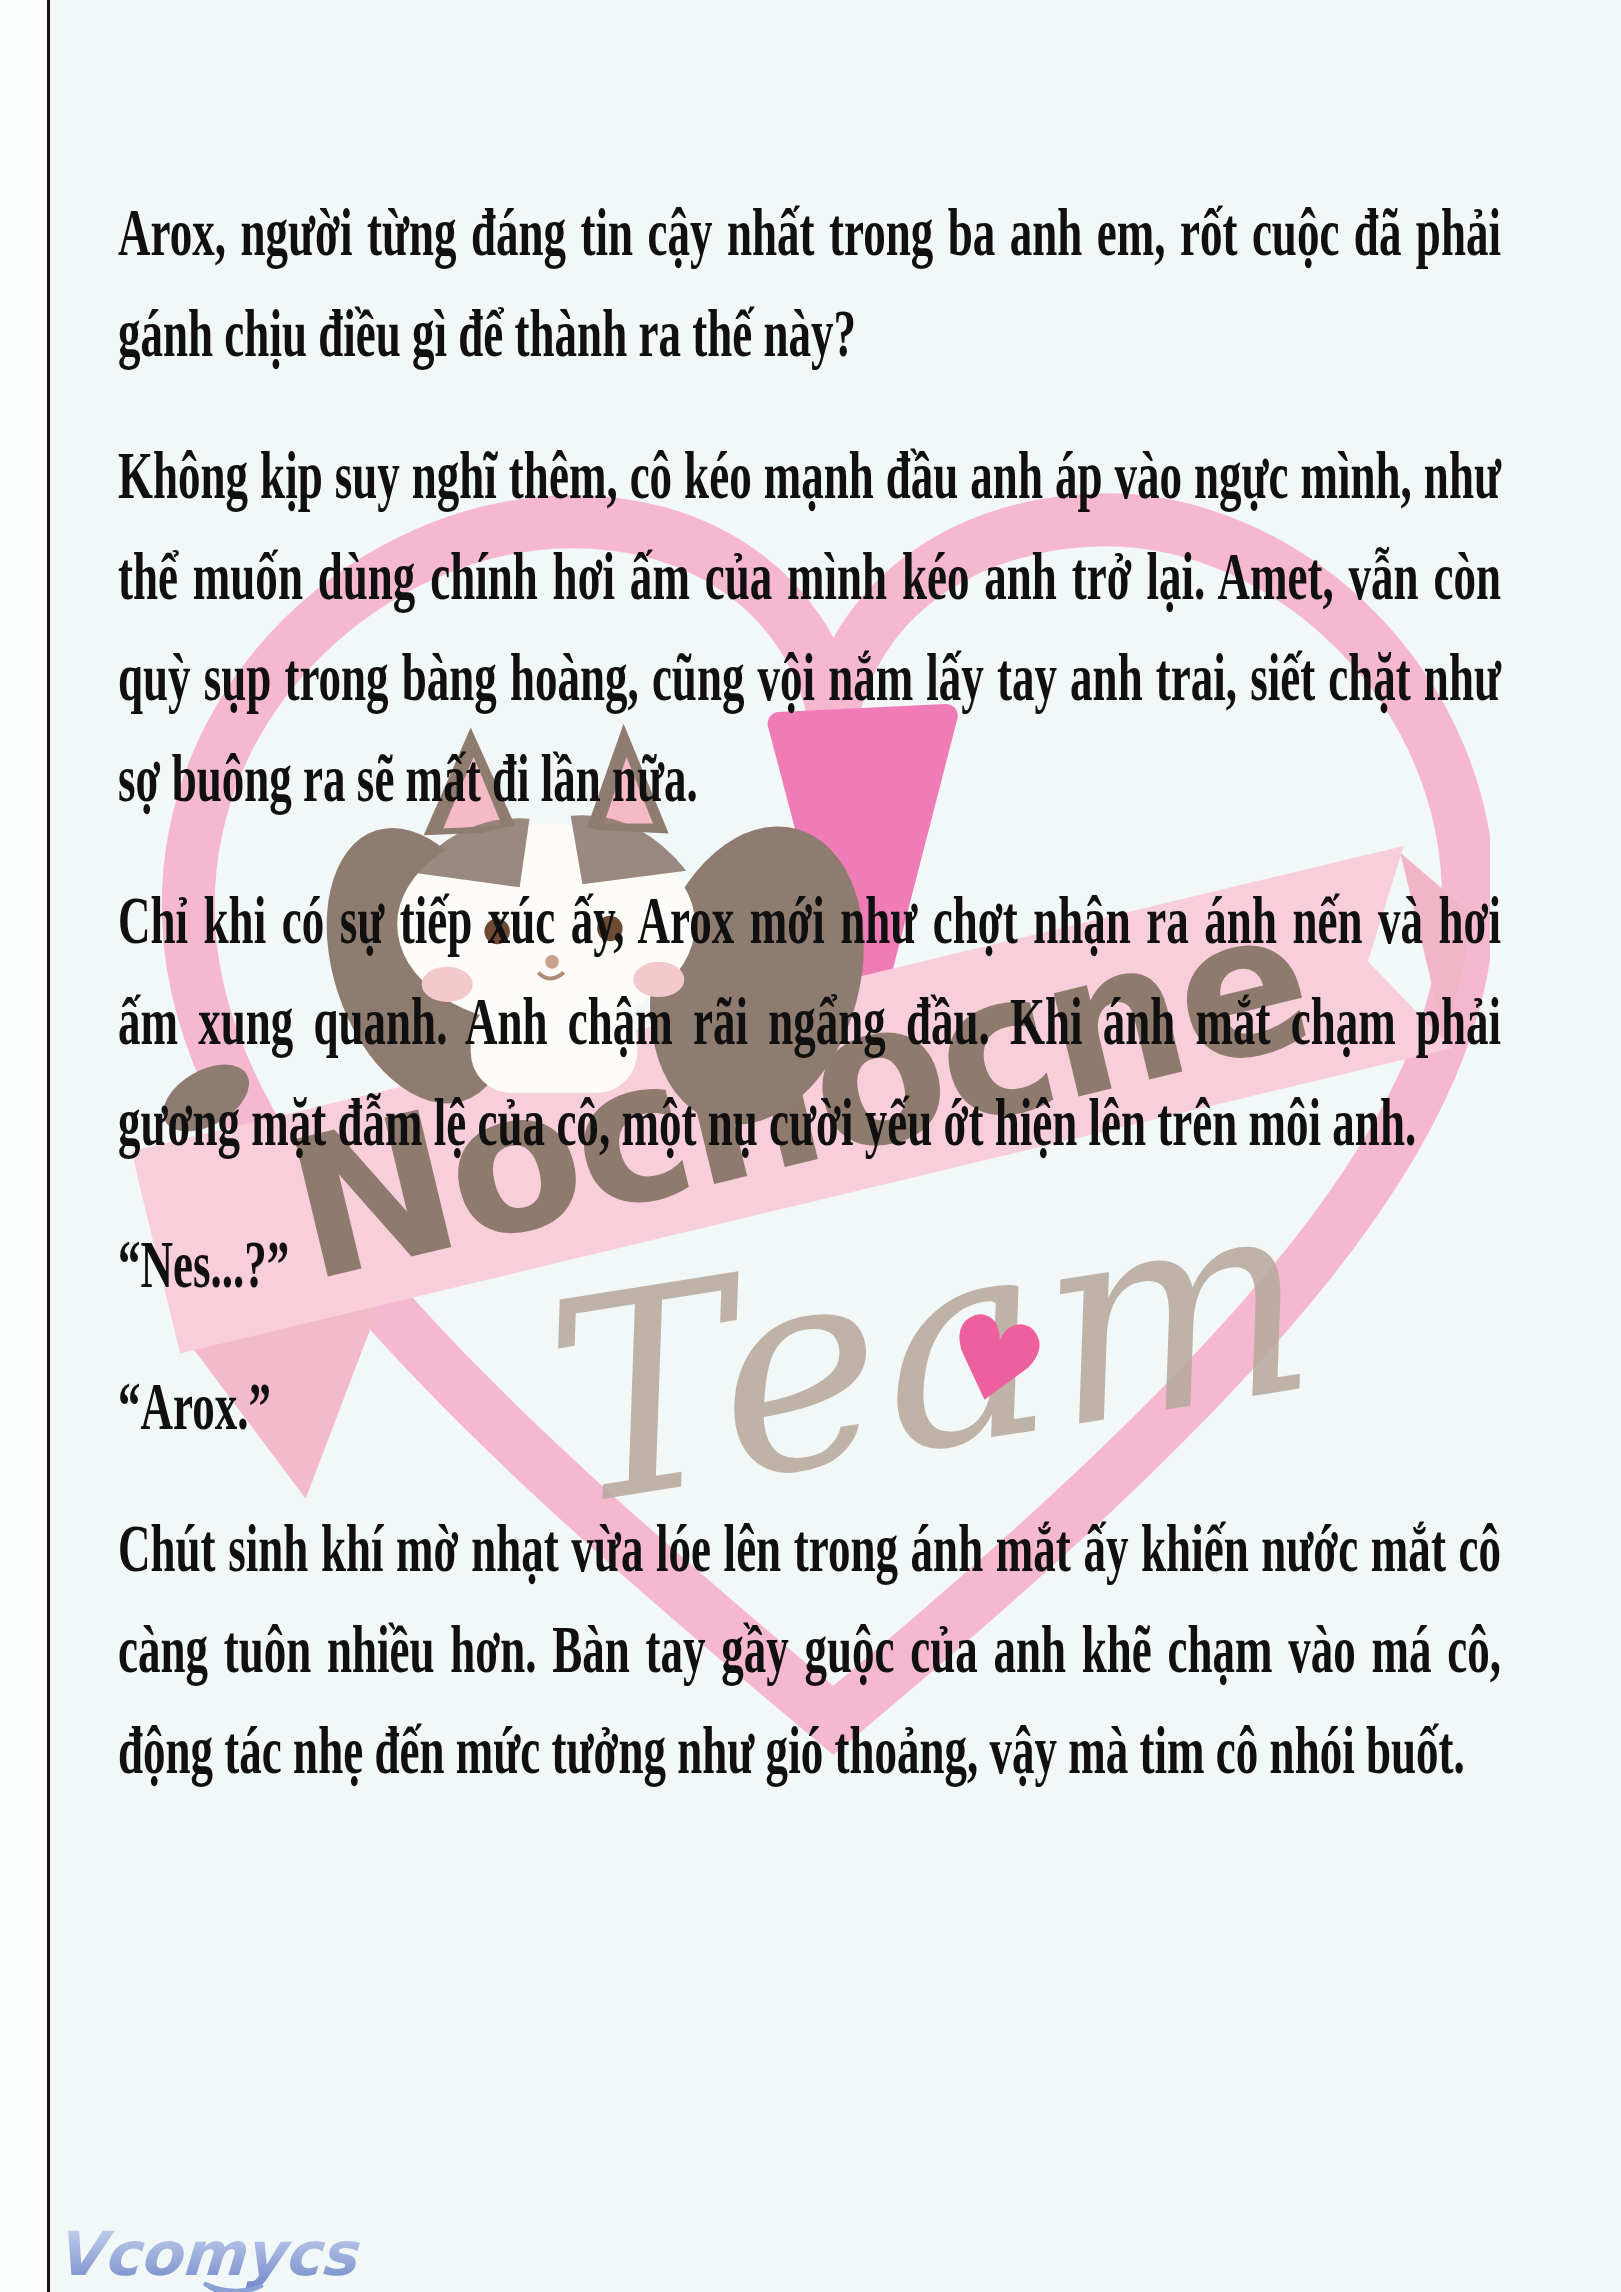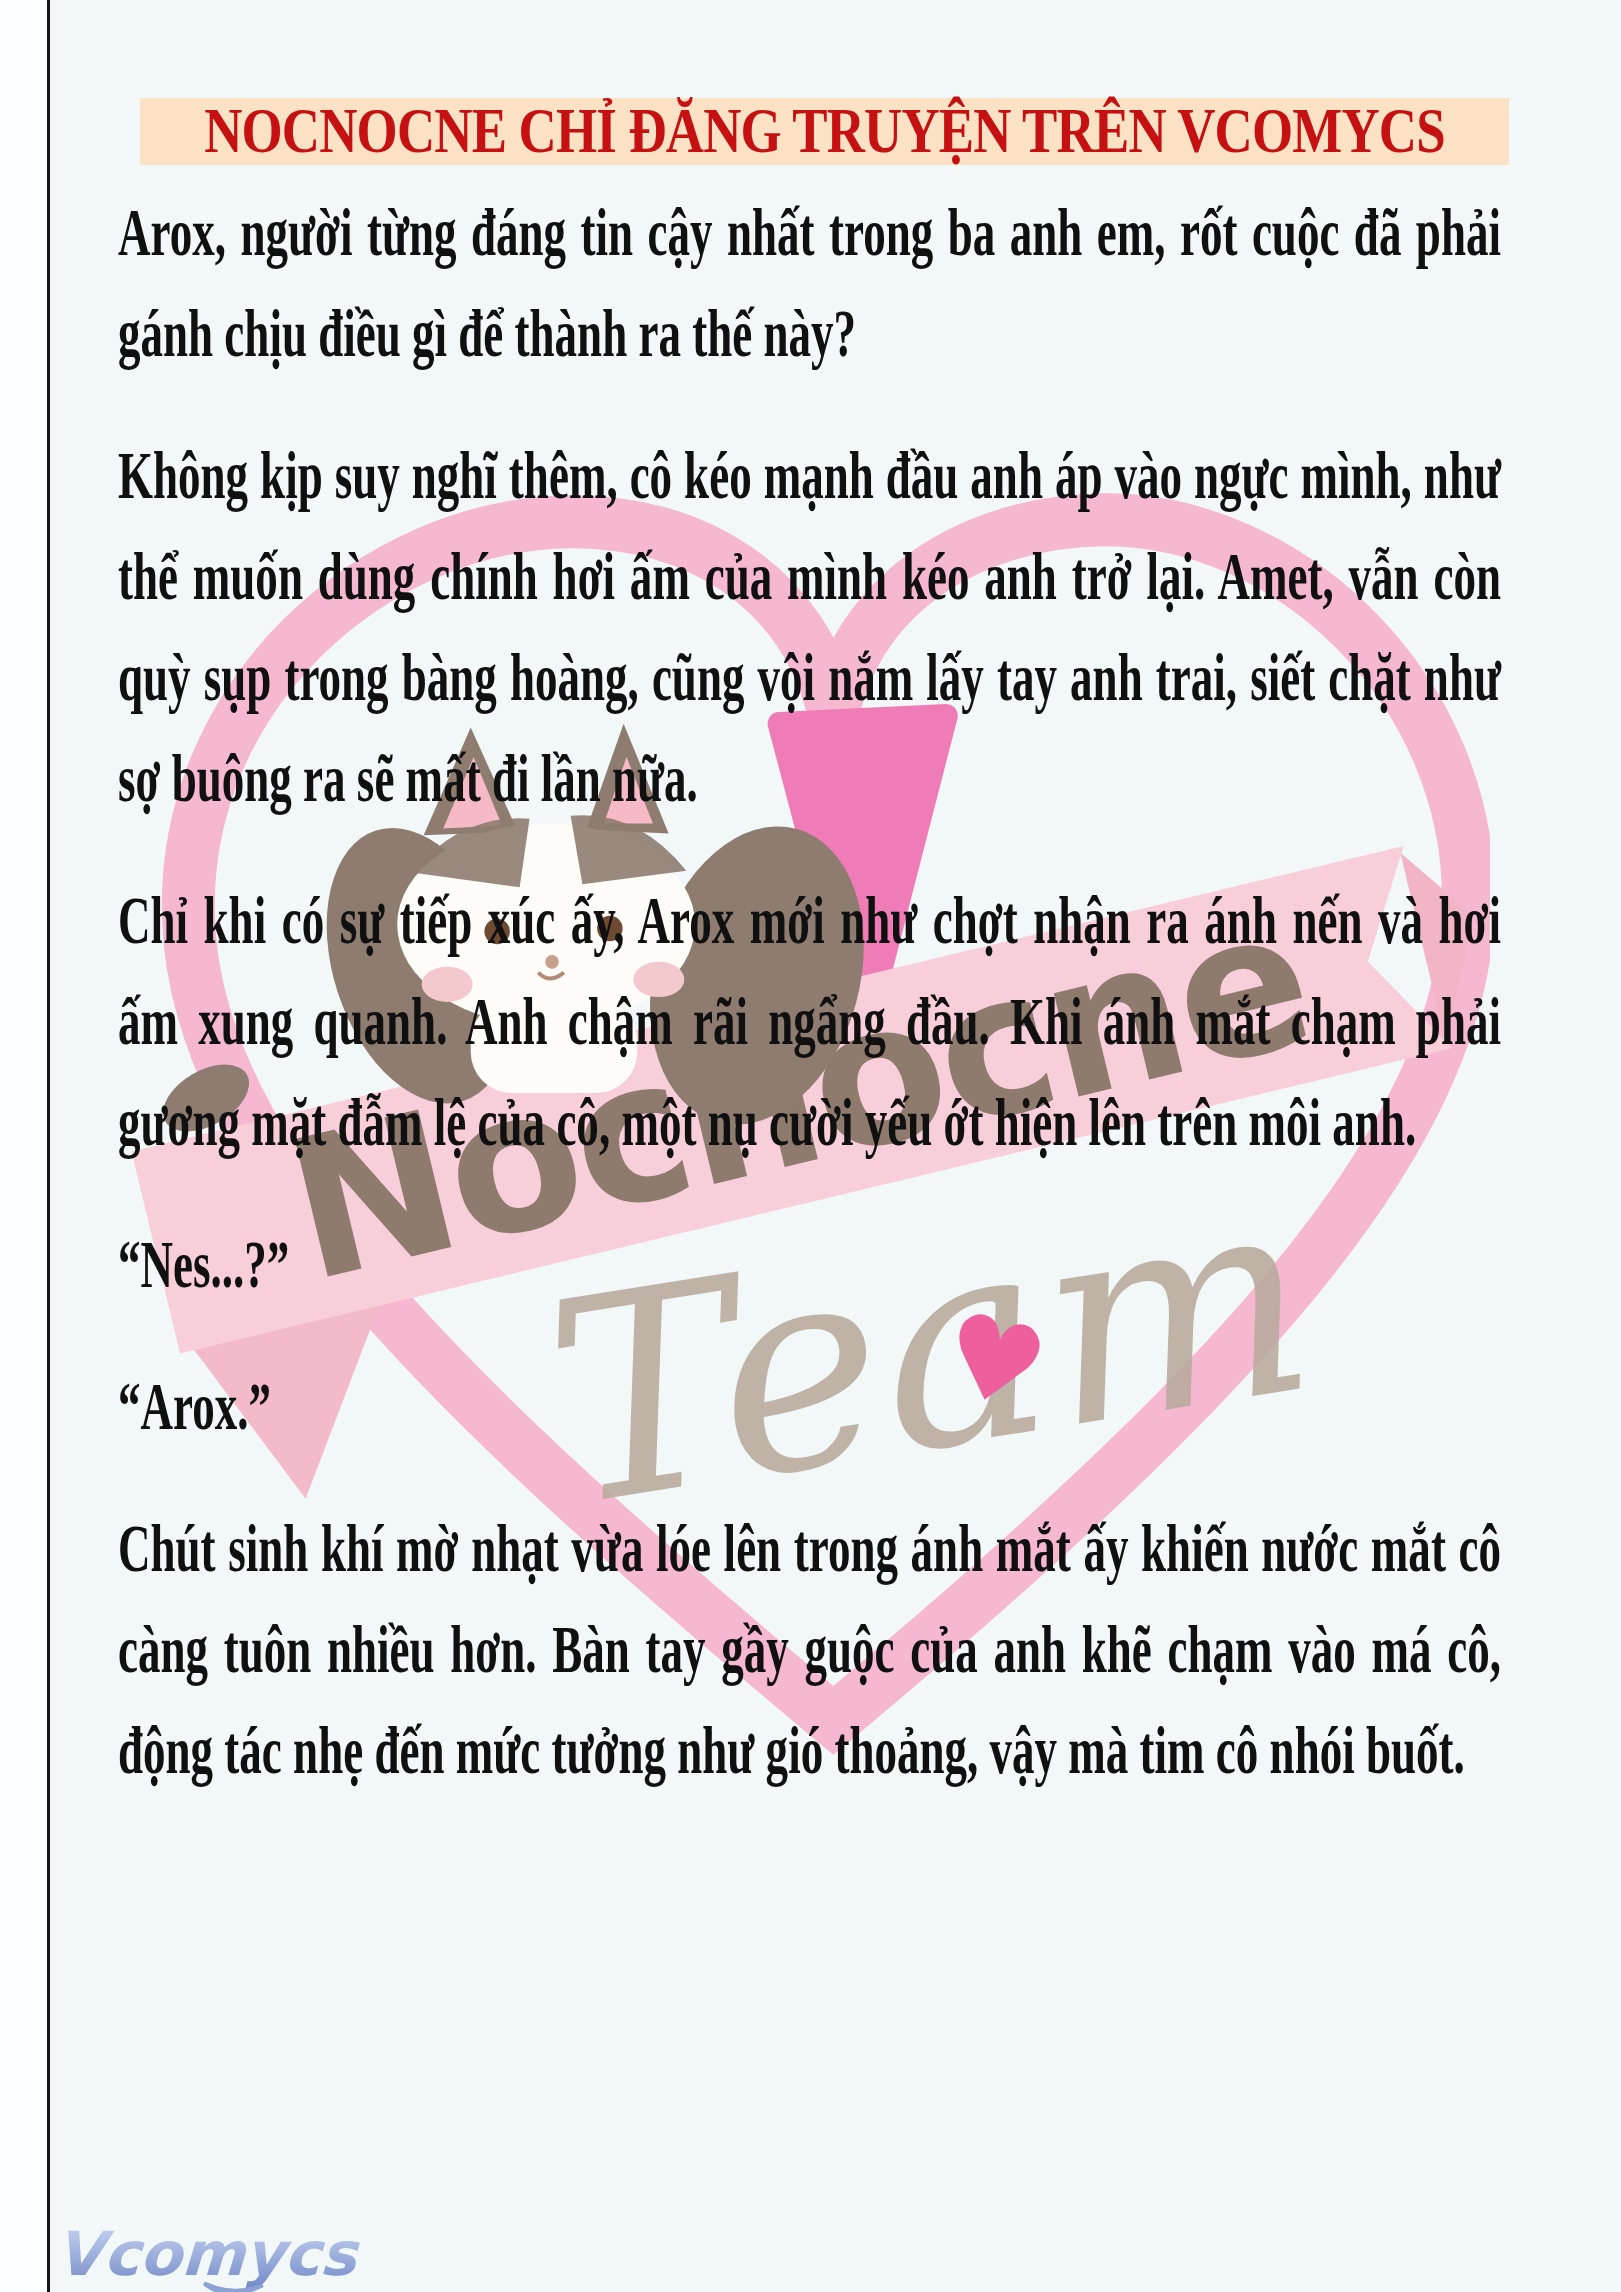--- a/index.html
+++ b/index.html
@@ -23,23 +23,20 @@
              color:#101010;text-align:justify;font-family:"Liberation Serif",serif;}
 </style>
 </head>
 <body>
 
 <div class="page">
 
   <div class="left-strip"></div>
   <div class="margin-line"></div>
 
-  <div class="banner">
-    <span>NOCNOCNE CHỈ ĐĂNG TRUYỆN TRÊN VCOMYCS</span>
-  </div>
 
   <svg class="watermark" width="1431" height="1372" viewBox="0 0 1460 1400">
 
     <path d="M 790 305 C 760 180 650 110 520 112 C 320 115 125 290 132 515 C 138 760 400 1010 790 1335
              C 1180 1010 1432 750 1438 505 C 1443 285 1255 108 1065 110 C 935 112 820 180 790 305 Z" fill="none" stroke="#f6b7d0" stroke-width="54"></path>
 
     <polygon points="735,318 905,310 820,640" fill="#ef7cb7" stroke="#ef7cb7" stroke-width="24" stroke-linejoin="round"></polygon>
 
     <text x="505" y="1085" font-size="285" font-style="italic" font-family="DejaVu Serif, serif" fill="#b9aa9e" opacity="0.88" transform="rotate(-9 700 1000)">Team</text>
     <text x="905" y="1010" font-size="115" fill="#ee5f9d" font-family="DejaVu Sans, sans-serif" transform="rotate(14 960 960)">♥</text>

